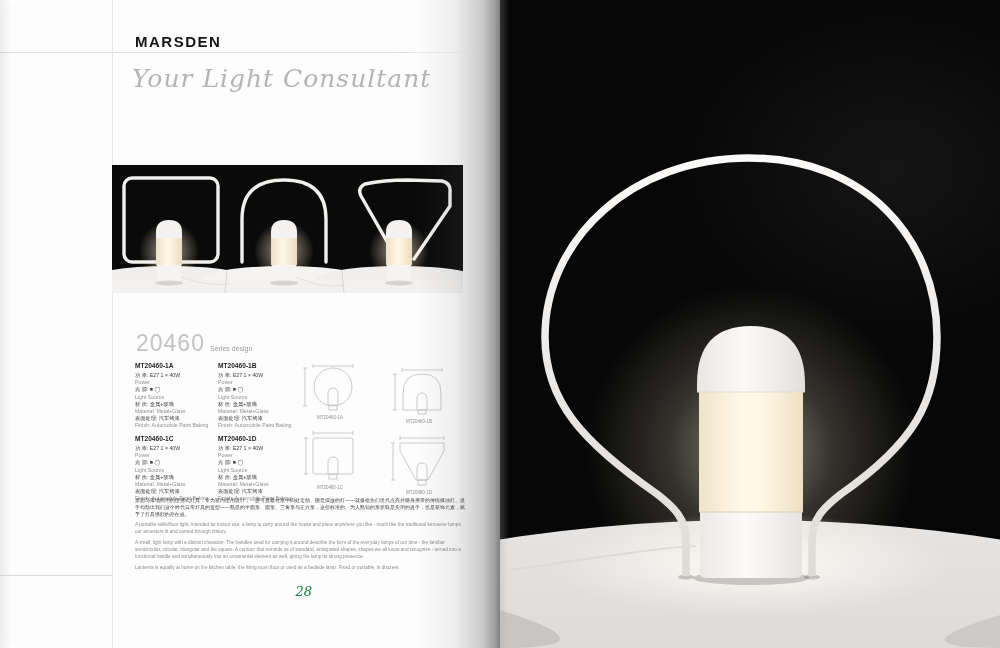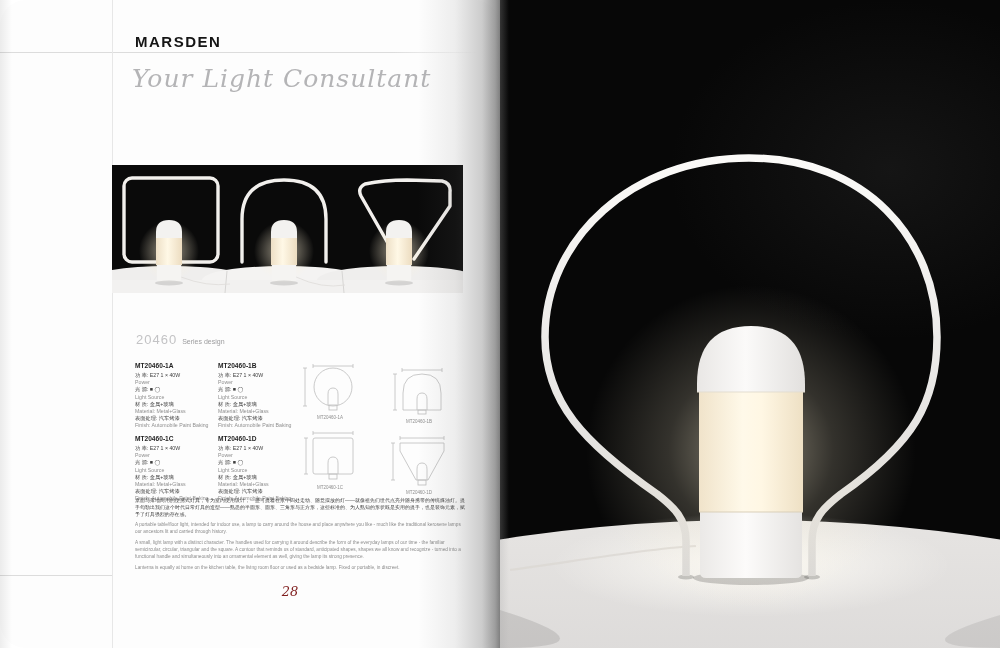--- a/index.html
+++ b/index.html
@@ -12,43 +12,43 @@
              background:linear-gradient(to right,#dcdcdc 0%,#dcdcdc 82%,rgba(220,220,220,0));}
   .hrule-bottom{position:absolute;left:0;top:575px;width:112px;height:1px;background:#dcdcdc;}
   .brand{position:absolute;left:135px;top:33px;font-size:15px;font-weight:bold;
          letter-spacing:1.5px;color:#151515;}
   .tagline{position:absolute;left:132px;top:64px;font-family:"DejaVu Serif",serif;
            font-style:italic;font-size:25px;color:#b4b4b6;letter-spacing:1px;}
   
   .strip{position:absolute;left:112px;top:165px;width:351px;height:128px;background:#0a0a0a;}
   
   .series{position:absolute;left:136px;top:330px;color:#c6c6c8;}
-  .series .num{font-size:13px;font-weight:400;letter-spacing:1px;color:#c3c3c5;}
+  .series .num{font-size:23px;font-weight:400;letter-spacing:1px;color:#c3c3c5;}
   .series .lbl{font-size:7px;color:#9c9c9e;margin-left:5px;}
   
   .spec{position:absolute;width:150px;transform:scale(0.55);transform-origin:top left;
         color:#4a4a4a;}
   .spec .model{font-size:12px;font-weight:bold;color:#1f1f1f;margin:0 0 3px 0;}
   .spec .ln{font-size:9.5px;line-height:13.2px;white-space:nowrap;}
   .spec .zh{color:#3e3e3e;}
   .spec .en{color:#8f8f8f;}
   
   .diagram{position:absolute;width:66px;text-align:center;}
   .diagram svg{display:block;margin:0 auto;}
   .diagram .dlabel{font-size:8px;color:#8e8e8e;transform:scale(0.56);transform-origin:top center;
                    white-space:nowrap;margin-top:1px;}
   
   .para-zh{position:absolute;left:135px;top:497px;width:600px;transform:scale(0.55);
            transform-origin:top left;font-size:9px;line-height:12.6px;color:#3c3c3c;
            text-align:justify;}
   .para-en{position:absolute;left:135px;top:521px;width:600px;transform:scale(0.55);
            transform-origin:top left;font-size:8.6px;line-height:12.8px;color:#8c8c8c;}
   .para-en p{margin:0 0 7px 0;}
-  .pageno{position:absolute;left:268px;top:584px;width:44px;text-align:center;
-          font-family:"DejaVu Serif",serif;font-style:italic;font-size:13px;color:#7f1d1d;}
+  .pageno{position:absolute;left:268px;top:584px;width:44px;text-align:right;
+          font-family:"DejaVu Serif",serif;font-style:italic;font-size:13px;color:#15803d;}
   
   .gutter-shade{position:absolute;left:418px;top:0;width:82px;height:648px;pointer-events:none;
     background:linear-gradient(to right,rgba(100,100,100,0) 0%,rgba(100,100,100,0.10) 45%,
       rgba(90,90,90,0.30) 78%,rgba(70,70,70,0.52) 94%,rgba(50,50,50,0.62) 100%);}
   .left-edge-shade{position:absolute;left:0;top:0;width:12px;height:648px;pointer-events:none;
     background:linear-gradient(to right,rgba(0,0,0,0.07),rgba(0,0,0,0));}
   
   #right-page{position:absolute;left:500px;top:0;width:500px;height:648px;background:#070707;}
   .right-edge-light{position:absolute;left:0;top:0;width:9px;height:648px;pointer-events:none;
     background:linear-gradient(to right,rgba(170,170,170,0.28),rgba(170,170,170,0));}

